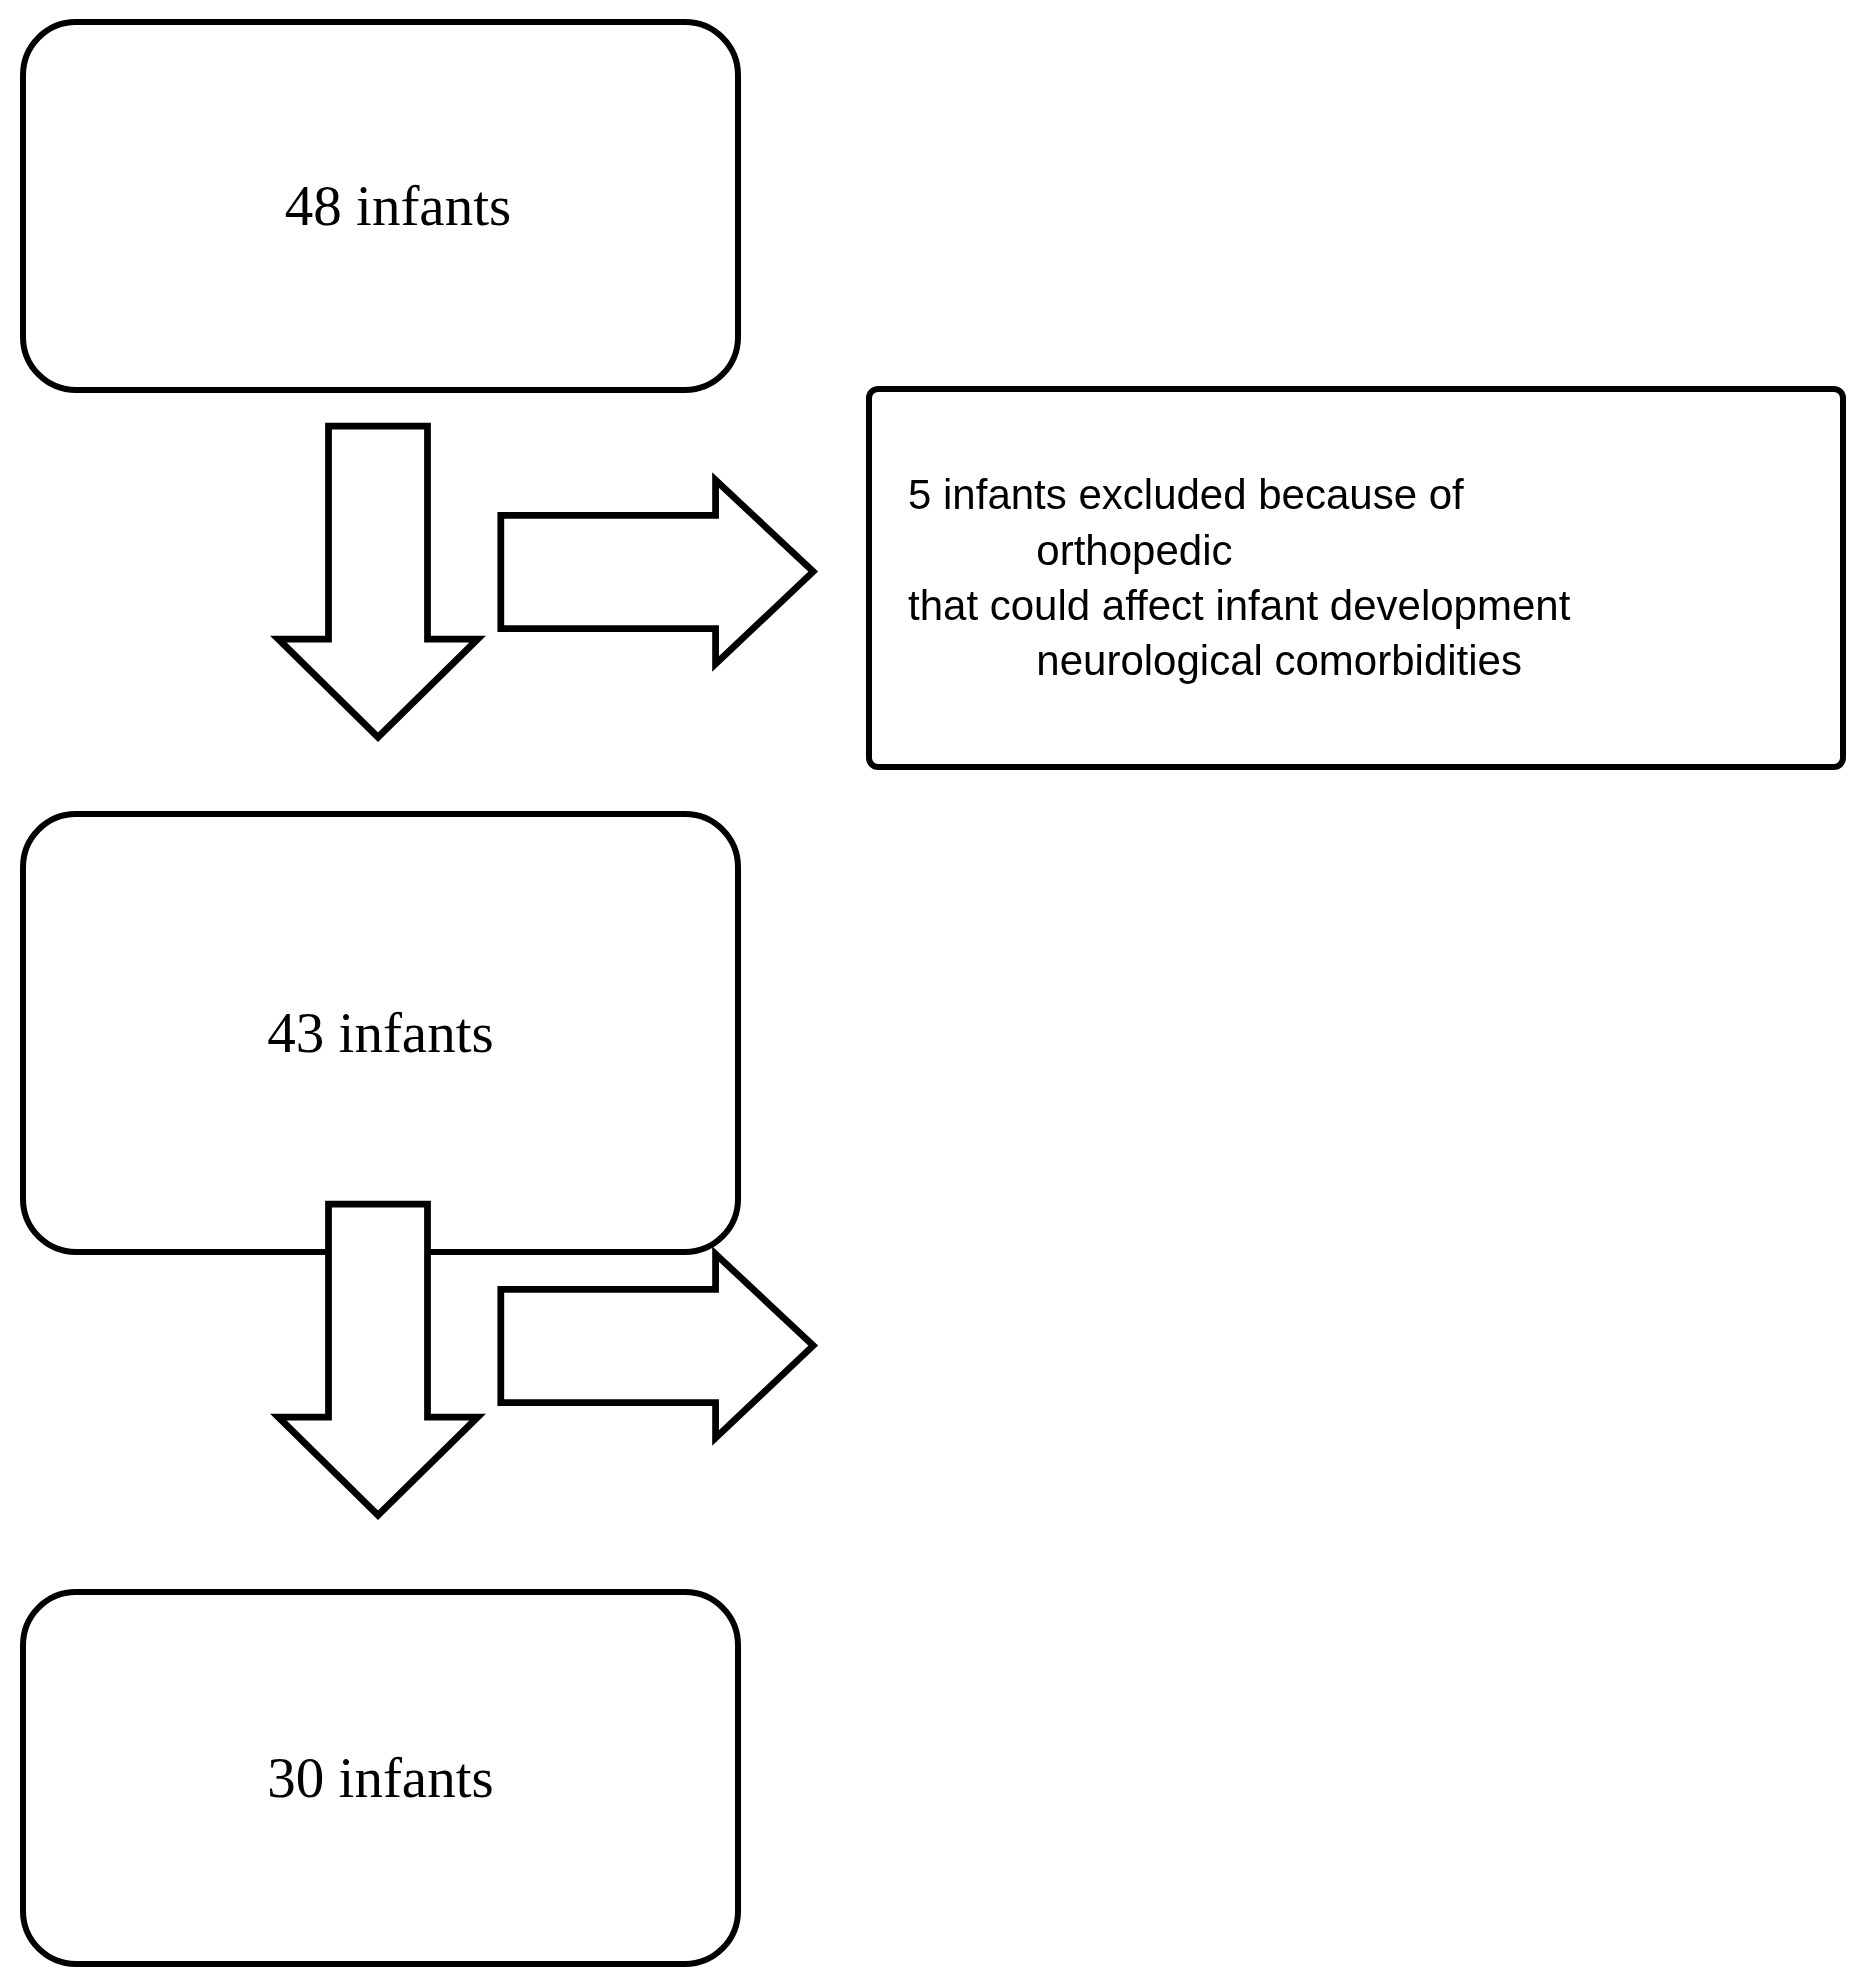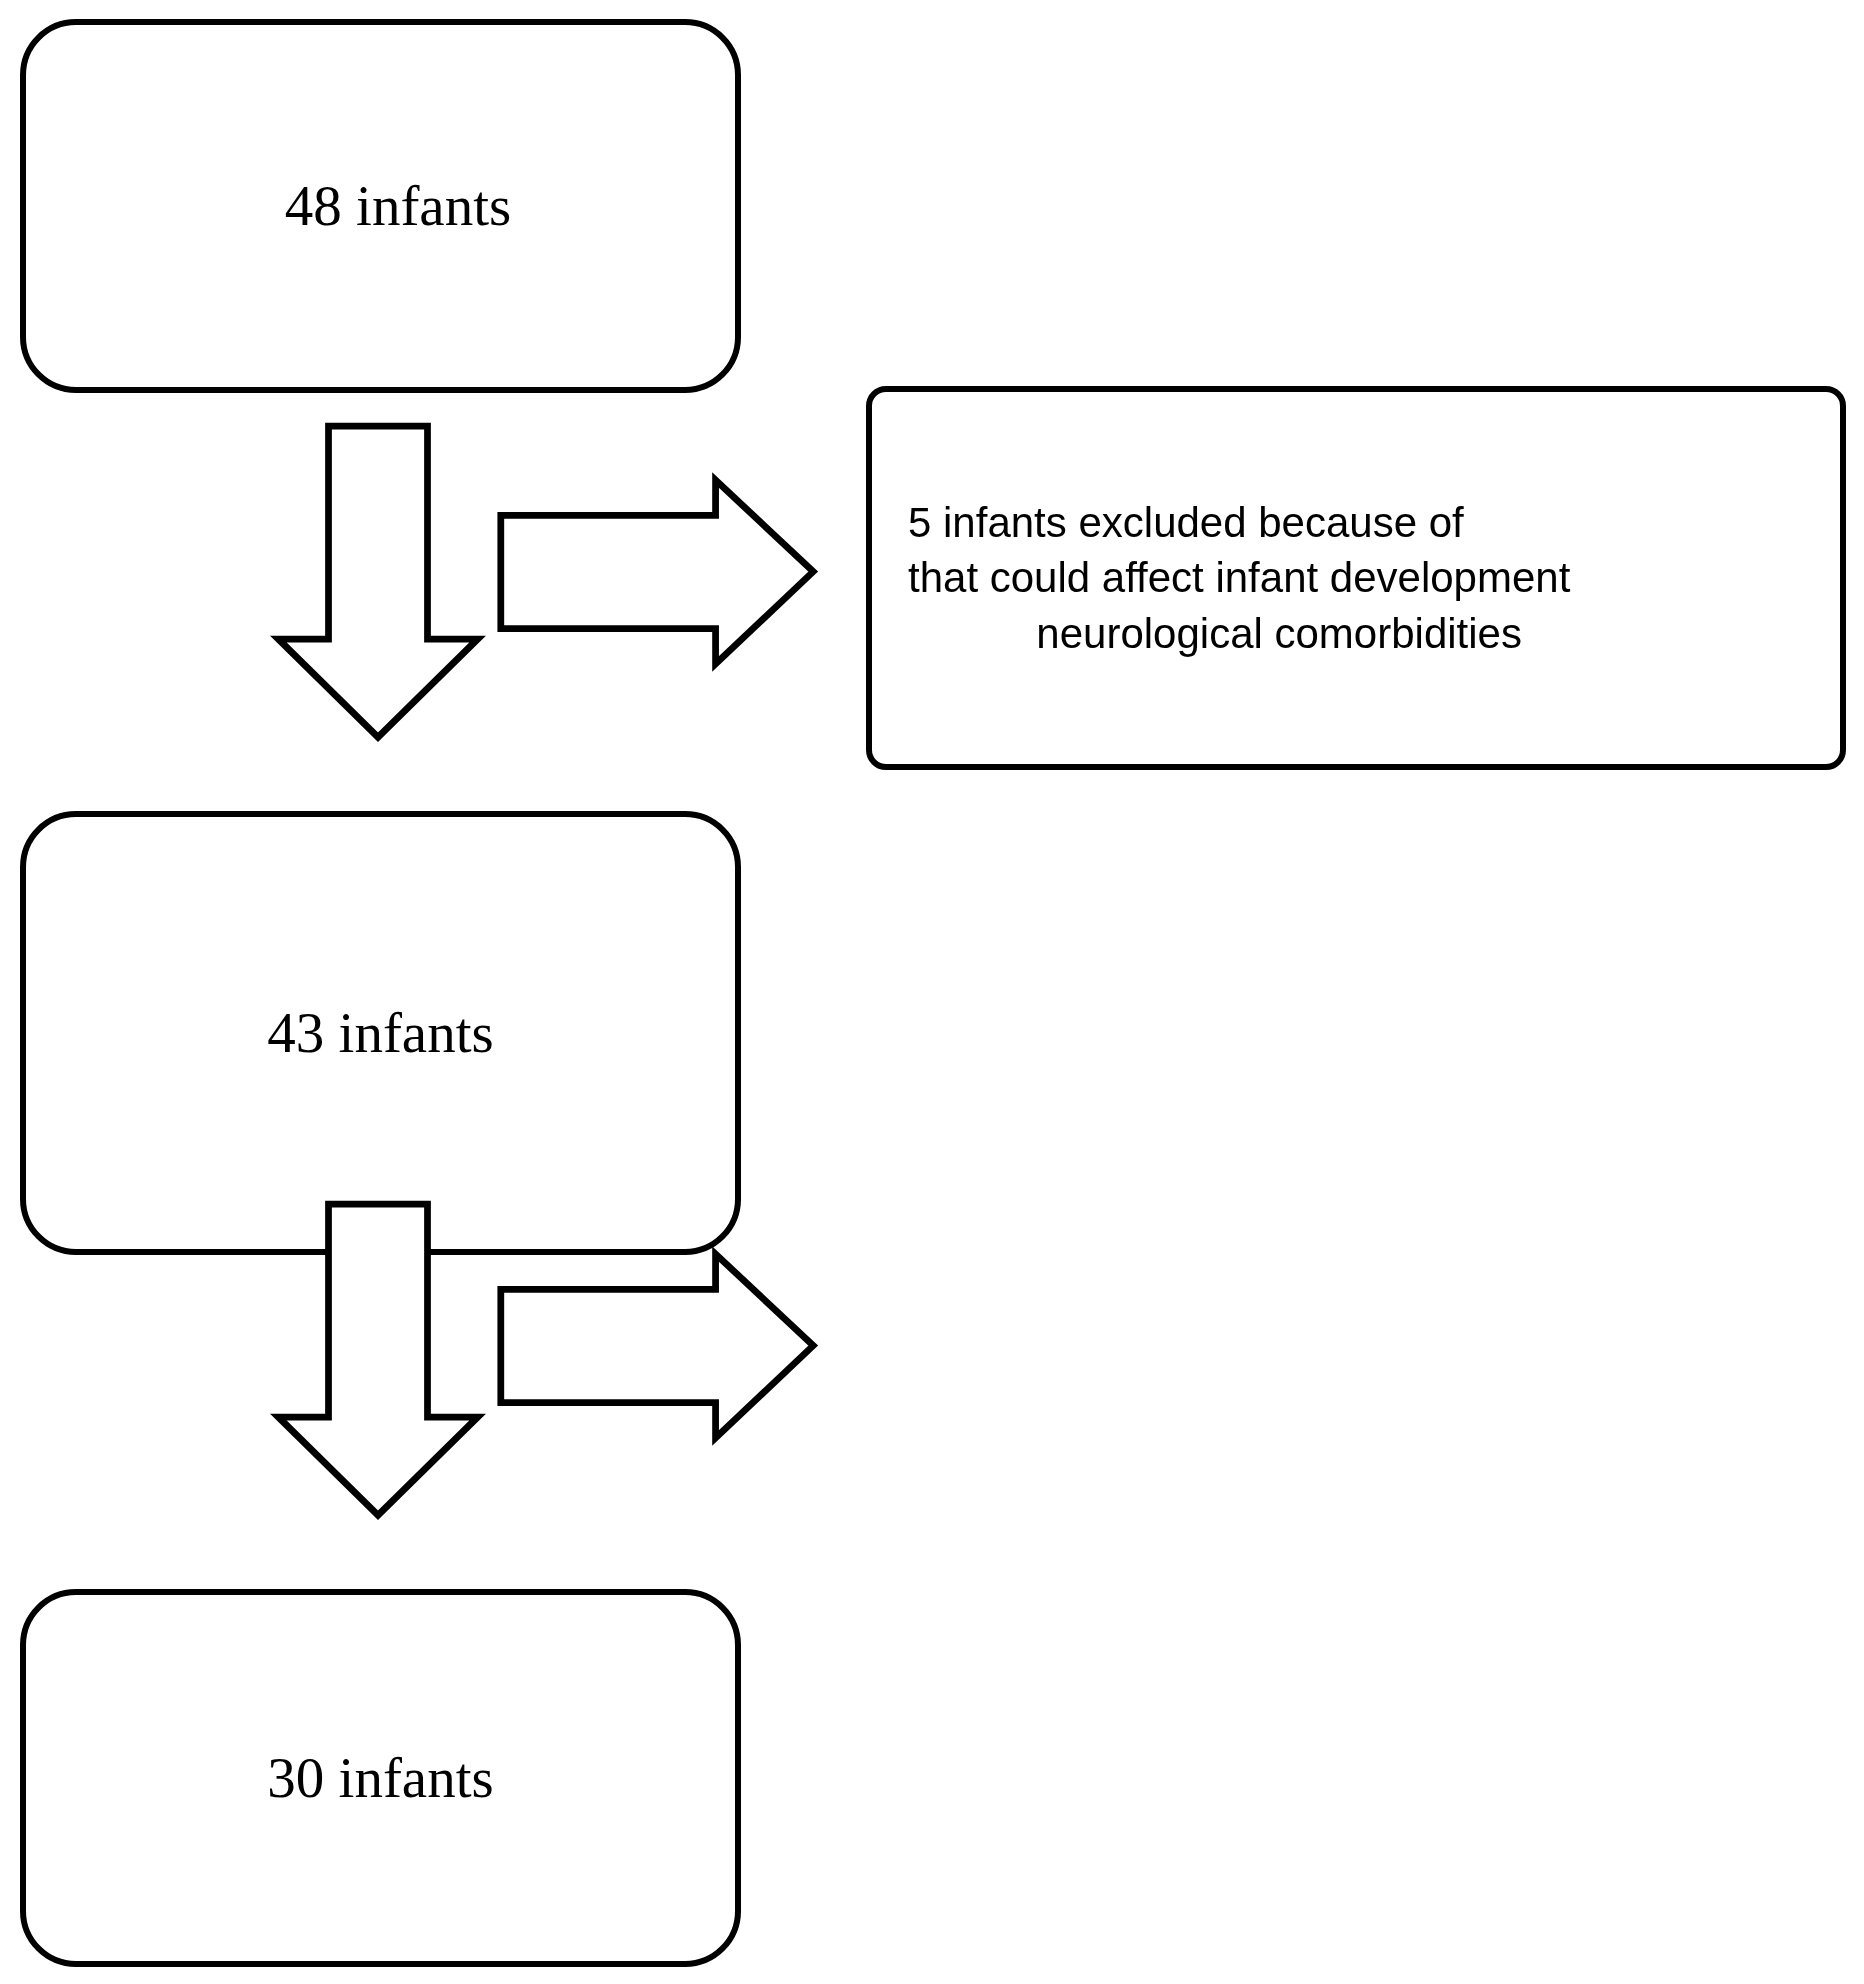--- a/index.html
+++ b/index.html
@@ -30,21 +30,21 @@
     font-family: "Liberation Serif", "DejaVu Serif", serif;
     font-size: 57px;
     line-height: 1.1;
     color: #000000;
     white-space: nowrap;
   }
   .excl-box {
     position: absolute;
     box-sizing: border-box;
     border: 6.8px solid #000000;
-    border-radius: 20px;
+    border-radius: 12px;
     background: #ffffff;
     display: flex;
     align-items: center;
     justify-content: flex-start;
   }
   .excl-text {
     font-family: "Liberation Sans", "DejaVu Sans", sans-serif;
     font-size: 42px;
     line-height: 1.32;
     color: #000000;
@@ -79,20 +79,21 @@
     <polygon class="arrow-shape" points="71,4 203,4 203,288 270,288 137,419 4,288 71,288"></polygon>
   </svg>
 
   <svg class="arrow-svg" style="left:497px; top:477px; width:320px; height:190px;" viewBox="0 0 426 253">
     <polygon class="arrow-shape" points="5,51 291,51 291,4 421,126 291,249 291,202 5,202"></polygon>
   </svg>
 
   <div class="excl-box" style="left:866px; top:386px; width:980px; height:384px;">
     <div class="excl-text">
       <span class="excl-line">5 infants excluded because of</span>
+      <span class="excl-line">           orthopedic</span>
       <span class="excl-line">that could affect infant development</span>
       <span class="excl-line">           neurological comorbidities</span>
     </div>
   </div>
 
   <div class="node-box" style="left:20px; top:811px; width:721px; height:444px;">
     <span class="node-label">43 infants</span>
   </div>
 
   <svg class="arrow-svg" style="left:275px; top:1201px; width:206px; height:318px;" viewBox="0 0 274 424">

